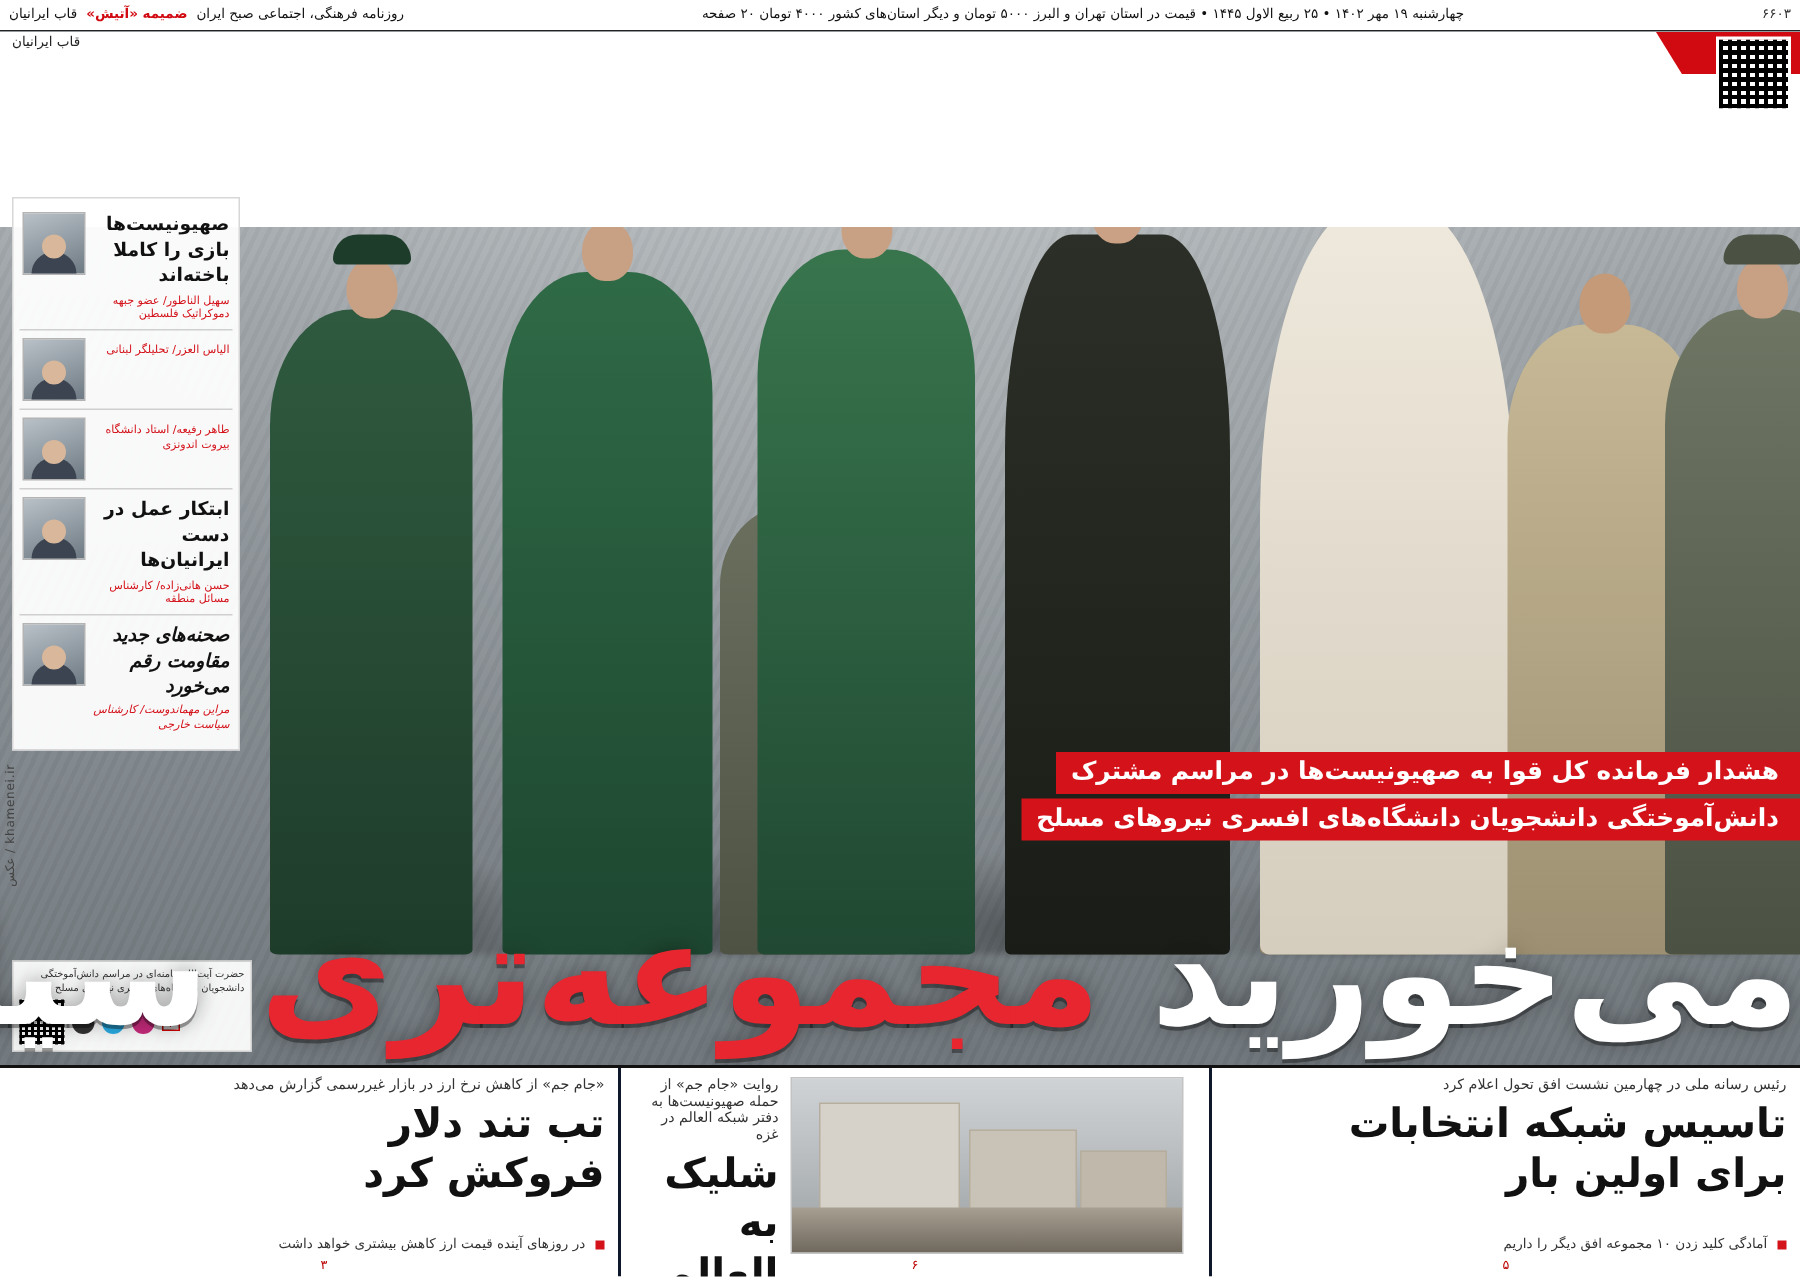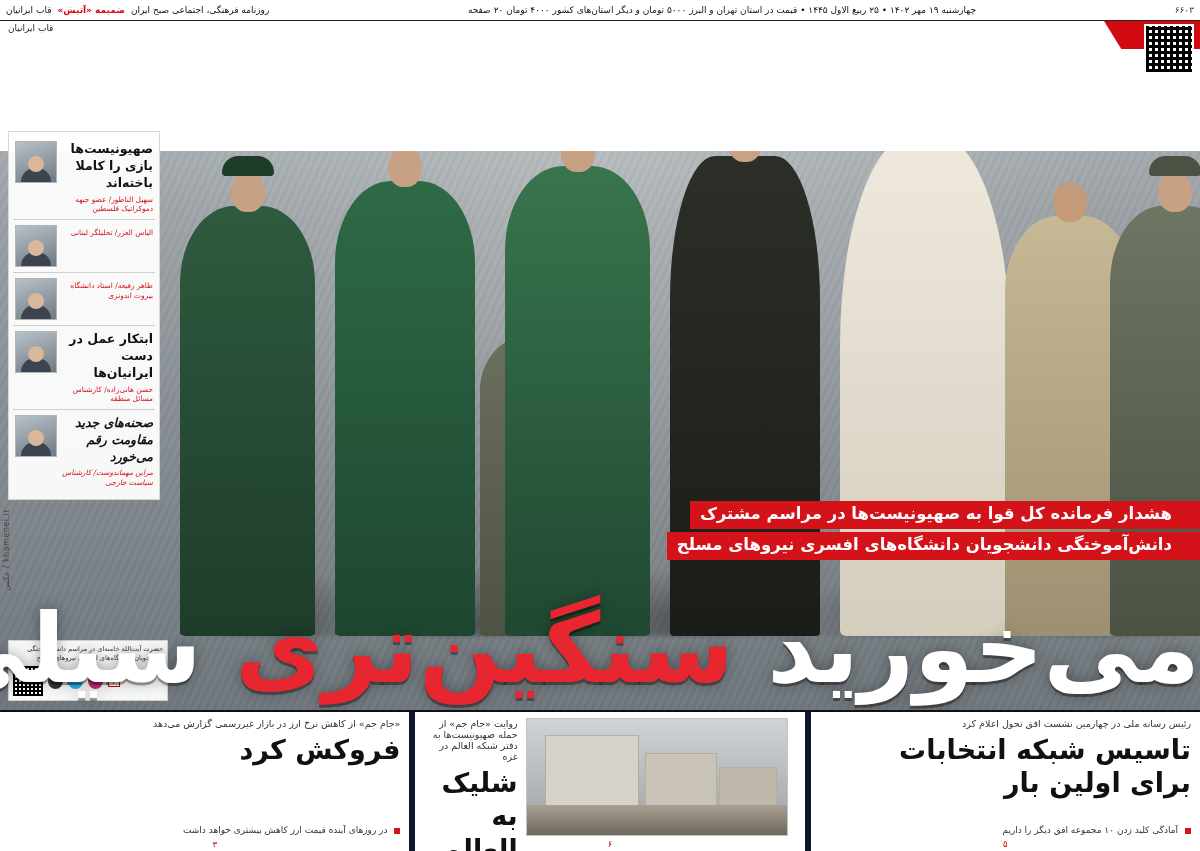--- a/index.html
+++ b/index.html
@@ -165,21 +165,21 @@
     width: 100%;
     text-align: right;
     direction: rtl;
   }
   .kicker span {
     display: inline-block;
     background: #d4121a;
     color: #fff;
     font-size: 16.5px;
     font-weight: bold;
-    padding: 3px 28px 5px 10px;
+    padding: 3px 14px 5px 10px;
     margin-bottom: 3px;
     line-height: 1.2;
   }
 
   
   .headline {
     position: absolute;
     left: 0; right: 0;
     bottom: 14px;
     text-align: center;
@@ -329,21 +329,21 @@
     background: #fff;
     box-sizing: border-box;
   }
   .bcol {
     flex: 1;
     padding: 6px 9px;
     box-sizing: border-box;
     direction: rtl;
     text-align: right;
     position: relative;
-    border-left: 6px solid #0f172a;
+    border-left: 2px solid #0f172a;
   }
   .bcol:last-child { border-left: none; margin-left: 20px; }
   .bcol .over {
     font-size: 9.5px;
     color: #333;
     margin-bottom: 4px;
   }
   .bcol .btitle {
     font-size: 27px;
     font-weight: bold;
@@ -523,21 +523,21 @@
       </div>
     </div>
 
     <div class="kicker">
       <span>هشدار فرمانده کل قوا به صهیونیست‌ها در مراسم مشترک</span><br>
       <span>دانش‌آموختگی دانشجویان دانشگاه‌های افسری نیروهای مسلح</span>
     </div>
 
     <div class="headline">
       <span>می‌خورید</span>
-      <span class="red">سنگین‌تری</span>
+      <span class="red">مجموعه‌تری</span>
       <span>سیلی</span>
     </div>
   </div>
 
   <div class="bottom">
 
     <div class="bcol">
       <div class="over">رئیس رسانه ملی در چهارمین نشست افق تحول اعلام کرد</div>
       <div class="btitle">تاسیس شبکه انتخابات</div>
       <div class="btitle">برای اولین بار</div>
@@ -560,20 +560,21 @@
           <div class="over">روایت «جام جم» از حمله صهیونیست‌ها به دفتر شبکه العالم در غزه</div>
           <div class="btitle">شلیک به العالم</div>
 
         </div>
       </div>
       <div class="pgnum">۶</div>
     </div>
 
     <div class="bcol">
       <div class="over">«جام جم» از کاهش نرخ ارز در بازار غیررسمی گزارش می‌دهد</div>
+      <div class="btitle">تب تند دلار</div>
       <div class="btitle">فروکش کرد</div>
       <div class="bfoot">
         <span class="sq"></span>
         <span>در روزهای آینده قیمت ارز کاهش بیشتری خواهد داشت</span>
       </div>
       <div class="pgnum">۳</div>
     </div>
 
   </div>
 </div>

